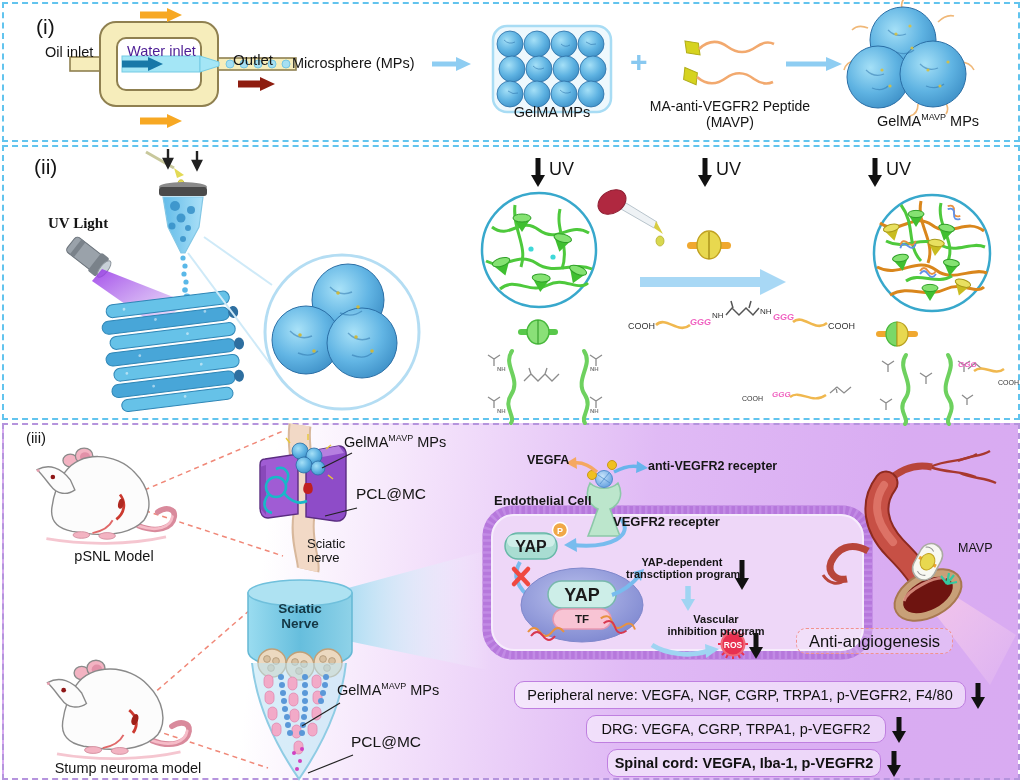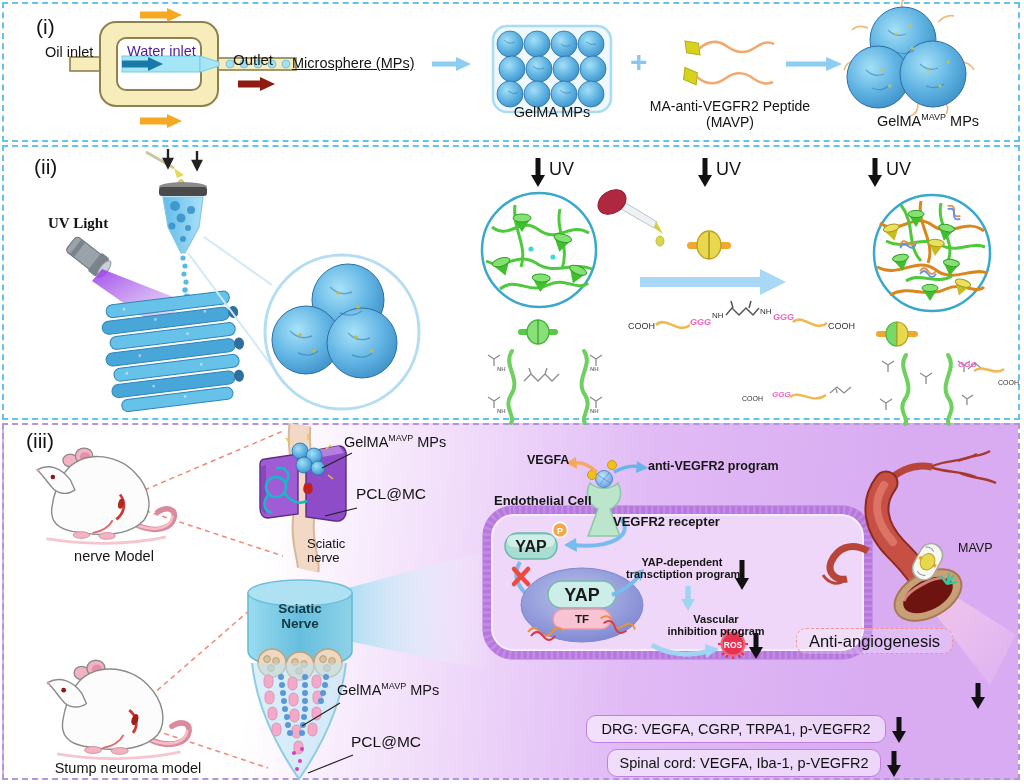--- a/index.html
+++ b/index.html
@@ -712,74 +712,75 @@
         <ellipse cx="927.5" cy="139" rx="7" ry="8.5" fill="#e8d84f" stroke="#c0a020" stroke-width="1"></ellipse>
         <path d="M919,127 q4,-3 9,0 M923,152 q4,3 9,0" stroke="#909090" stroke-width="1" fill="none"></path>
       </g>
     </g>
   </svg>
 
   <div class="t" style="left:36px;top:16px;font-size:21px;">(i)</div>
   <div class="t" style="left:45px;top:45px;font-size:14.5px;">Oil inlet</div>
   <div class="t" style="left:127px;top:44px;font-size:14.5px;color:#4c1d95;">Water inlet</div>
   <div class="t" style="left:233px;top:52px;font-size:15px;">Outlet</div>
-  <div class="t" style="left:292px;top:56px;font-size:14.5px;text-decoration:underline;">Microsphere (MPs)</div>
+  <div class="t" style="left:292px;top:56px;font-size:14.5px;">Microsphere (MPs)</div>
   <div class="t c" style="left:492px;top:105px;width:120px;font-size:14.5px;">GelMA MPs</div>
   <div class="t b" style="left:630px;top:46px;font-size:30px;color:#88c8f0;">+</div>
   <div class="t c" style="left:642px;top:99px;width:176px;font-size:14px;">MA-anti-VEGFR2 Peptide</div>
   <div class="t c" style="left:642px;top:115px;width:176px;font-size:14px;">(MAVP)</div>
   <div class="t c" style="left:855px;top:113px;width:146px;font-size:14.5px;"><span>GelMA</span><sup class="sp">MAVP</sup><span> MPs</span></div>
 
   <div class="t" style="left:34px;top:156px;font-size:21px;">(ii)</div>
   <div class="t b" style="left:48px;top:215px;font-size:15px;font-family:Liberation Serif, serif;">UV Light</div>
   <div class="t" style="left:549px;top:160px;font-size:18px;">UV</div>
   <div class="t" style="left:716px;top:160px;font-size:18px;">UV</div>
   <div class="t" style="left:886px;top:160px;font-size:18px;">UV</div>
 
-  <div class="t" style="left:26px;top:430px;font-size:21px;">(iii)</div>
-  <div class="t c" style="left:58px;top:549px;width:112px;font-size:14.5px;">nerve Model</div>
+  <div class="t" style="left:26px;top:430px;font-size:15px;">(iii)</div>
+  <div class="t c" style="left:58px;top:549px;width:112px;font-size:14.5px;">pSNL Model</div>
   <div class="t c" style="left:38px;top:761px;width:180px;font-size:14.5px;">Stump neuroma model</div>
 
   <div class="t" style="left:344px;top:434px;font-size:14.5px;"><span>GelMA</span><sup class="sp">MAVP</sup><span> MPs</span></div>
   <div class="t" style="left:356px;top:486px;font-size:15.5px;">PCL@MC</div>
   <div class="t" style="left:307px;top:537px;font-size:13px;">
     <div>Sciatic</div>
     <div>nerve</div>
   </div>
   <div class="t c" style="left:263px;top:602px;width:74px;font-size:13.5px;font-weight:600;color:#143744;">
     <div>Sciatic</div>
     <div>Nerve</div>
   </div>
   <div class="t" style="left:337px;top:682px;font-size:14.5px;"><span>GelMA</span><sup class="sp">MAVP</sup><span> MPs</span></div>
   <div class="t" style="left:351px;top:734px;font-size:15.5px;">PCL@MC</div>
 
   <div class="t b" style="left:527px;top:454px;font-size:12.5px;">VEGFA</div>
-  <div class="t b" style="left:648px;top:460px;font-size:12.5px;">anti-VEGFR2 program</div>
+  <div class="t b" style="left:648px;top:460px;font-size:12.5px;">anti-VEGFR2 recepter</div>
   <div class="t b" style="left:494px;top:494px;font-size:13px;">Endothelial Cell</div>
   <div class="t b" style="left:613px;top:515px;font-size:13px;">VEGFR2 recepter</div>
   <div class="t b c" style="left:626px;top:557px;width:112px;font-size:11px;">
     <div>YAP-dependent</div>
     <div>transctiption program</div>
   </div>
   <div class="t b c" style="left:636px;top:614px;width:106px;font-size:11px;margin-left:27px;">
     <div>Vascular</div>
     <div>inhibition program</div>
   </div>
   <div class="t" style="left:958px;top:542px;font-size:12.5px;">MAVP</div>
 
   <div class="box abox" style="left:796px;top:628px;width:157px;height:26px;font-size:16.5px;">Anti-angiogenesis</div>
 
+  <div class="box fbox" style="left:514px;top:681px;width:452px;height:28px;font-size:14.5px;">Peripheral nerve: VEGFA, NGF, CGRP, TRPA1, p-VEGFR2, F4/80</div>
   <svg style="left:971px;top:681px;" width="14" height="29">
       <line x1="7" y1="2" x2="7" y2="18" stroke="#111" stroke-width="5"></line>
       <polygon points="0,16 14,16 7,28" fill="#111"></polygon>
     </svg>
   <div class="box fbox" style="left:586px;top:715px;width:300px;height:28px;font-size:14.5px;">DRG: VEGFA, CGRP, TRPA1, p-VEGFR2</div>
   <svg style="left:892px;top:715px;" width="14" height="29">
       <line x1="7" y1="2" x2="7" y2="18" stroke="#111" stroke-width="5"></line>
       <polygon points="0,16 14,16 7,28" fill="#111"></polygon>
     </svg>
-  <div class="box fbox" style="left:607px;top:749px;width:274px;height:28px;font-size:14.5px;">Spinal cord: VEGFA, Iba-1, p-VEGFR2</div>
+  <div class="box fbox" style="left:607px;top:749px;width:274px;height:28px;font-size:14.5px;font-weight:bold;">Spinal cord: VEGFA, Iba-1, p-VEGFR2</div>
   <svg style="left:887px;top:749px;" width="14" height="29">
       <line x1="7" y1="2" x2="7" y2="18" stroke="#111" stroke-width="5"></line>
       <polygon points="0,16 14,16 7,28" fill="#111"></polygon>
     </svg>
 
 </div>
 
 </body></html>

